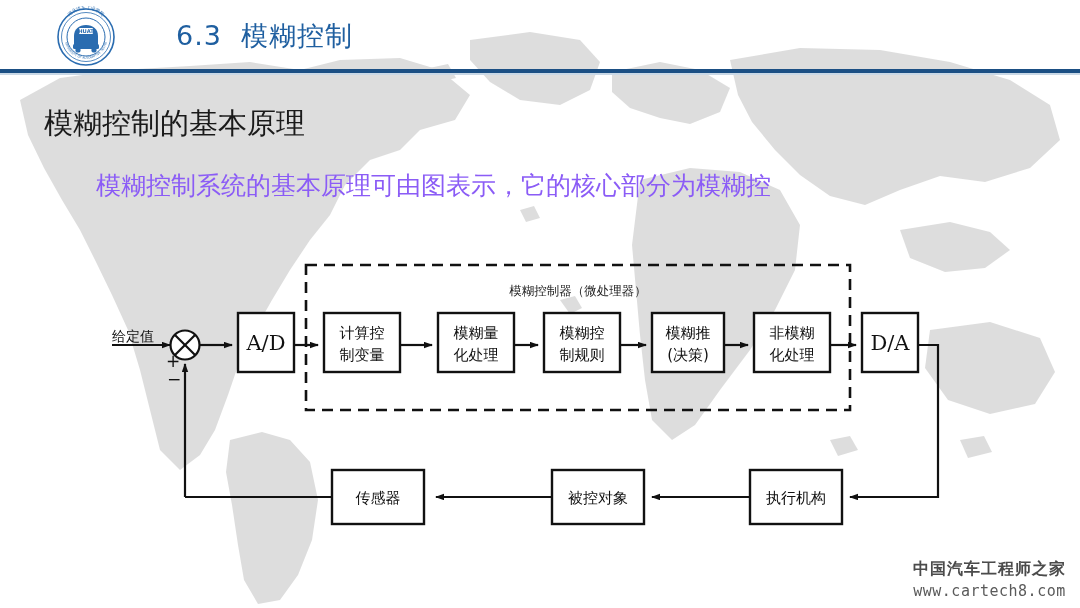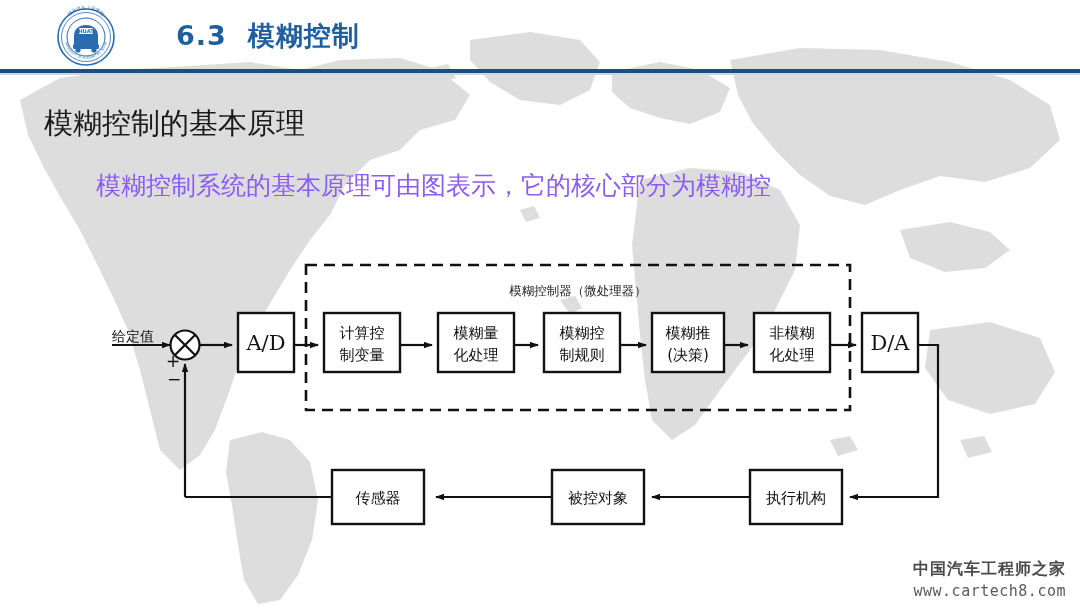--- a/index.html
+++ b/index.html
@@ -20,21 +20,21 @@
 
   
   #header {
     position:absolute; left:0; top:0; width:1080px; height:72px; z-index:3;
   }
   #logo {
     position:absolute; left:47px; top:6px; width:78px; height:62px;
   }
   #slide-title {
     position:absolute; left:176px; top:18px;
-    font-size:27px; font-weight:bold; letter-spacing:1px;
+    font-size:27px; font-weight:normal; letter-spacing:1px;
     color:#1f5fa0;
     font-family:"DejaVu Sans", sans-serif;
     white-space:pre;
     text-align:right;
   }
   #header-rule {
     position:absolute; left:0; top:69px; width:1080px; height:4px;
     background:#1b4f84; z-index:4;
   }
   #header-rule2 {
@@ -54,21 +54,21 @@
     position:absolute; left:44px; top:168px; width:960px;
     font-size:25px; line-height:36px; color:#8b5cf6;
     font-family:"DejaVu Serif", serif;
   }
   #para .indent { display:inline-block; width:52px; }
 
   
   #diagram { position:absolute; left:0; top:0; width:1080px; height:608px; z-index:2; }
 
   
-  #watermark { position:absolute; right:14px; bottom:8px; z-index:5; text-align:right; }
+  #watermark { position:absolute; right:14px; bottom:8px; z-index:5; text-align:center; }
   #wm-cn {
     font-size:16px; color:#4b4b4b; font-weight:bold;
     font-family:"DejaVu Serif", serif; letter-spacing:1px;
     white-space:pre;
   }
   #wm-url {
     font-size:15px; color:#5a5a5a; letter-spacing:0.5px;
     font-family:"DejaVu Sans Mono", monospace;
     margin-top:2px; white-space:pre;
   }

